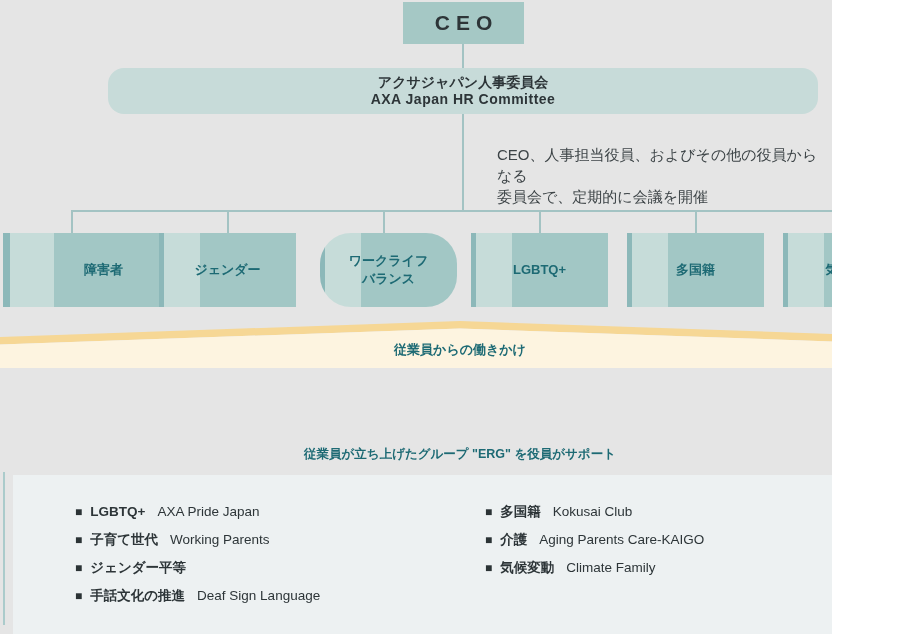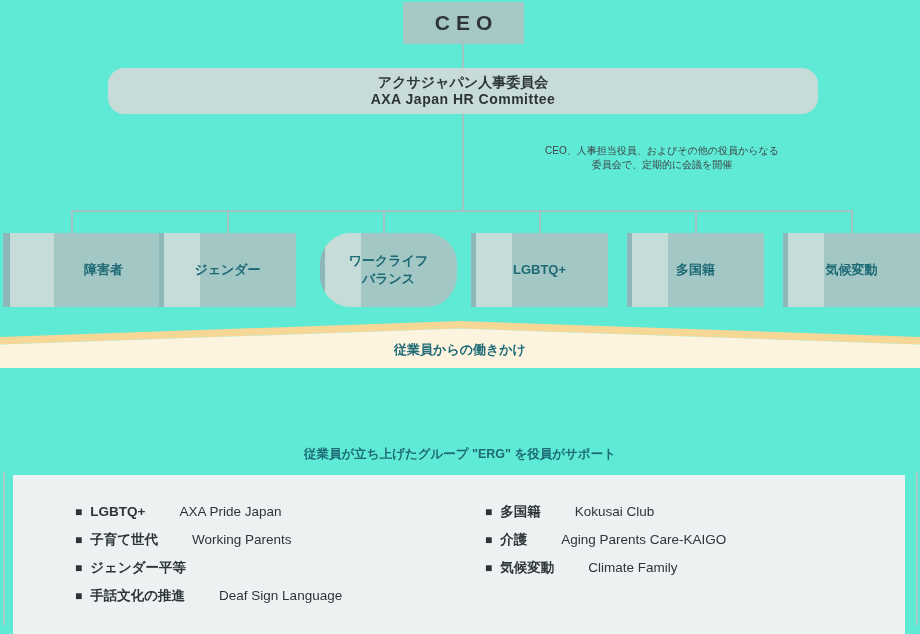--- a/index.html
+++ b/index.html
@@ -1,31 +1,31 @@
 <!DOCTYPE html>
 <html><head>
 <meta charset="utf-8">
 <style>
   html,body{margin:0;padding:0;background:#ffffff;}
   body{font-family:"Liberation Sans","DejaVu Sans",sans-serif;}
-  #stage{position:relative;width:920px;height:634px;background:#5eead4;overflow:hidden;text-decoration:underline;}
+  #stage{position:relative;width:832px;height:634px;background:#e5e5e5;overflow:hidden;text-decoration:underline;}
   .abs{position:absolute;}
 
   
   .ceo-box{left:403px;top:2px;width:121px;height:42px;background:#a5c8c5;
     display:flex;align-items:center;justify-content:center;
     font-size:21px;font-weight:bold;letter-spacing:6px;color:#2d3538;text-indent:6px;}
   .vline{width:2px;background:#a3c3c3;}
   .hline{height:2px;background:#a3c3c3;}
   .committee-box{left:108px;top:68px;width:710px;height:46px;background:#c7dbd9;
     display:flex;flex-direction:column;align-items:center;justify-content:center;
     color:#2d3538;line-height:1.25;border-radius:16px;}
   .committee-jp{font-size:14px;font-weight:bold;}
   .committee-en{font-size:14px;font-weight:bold;letter-spacing:0.5px;}
-  .note{left:497px;top:144px;width:330px;font-size:10px;color:#3d4447;line-height:1.4;text-align:center;}
+  .note{left:497px;top:144px;width:330px;font-size:15px;color:#3d4447;line-height:1.4;}
 
   .cat-box{top:233px;width:137px;height:74px;
     background:linear-gradient(to right,#8cb8b9 0%,#8cb8b9 4%,#c6dcd9 4%,#c6dcd9 30%,#a2c7c5 30%,#a2c7c5 100%);
     display:flex;align-items:center;justify-content:center;text-align:center;
     font-size:13px;font-weight:bold;color:#1d6a74;white-space:pre-line;line-height:1.35;}
 
   
   .banner{left:0;top:320px;width:920px;height:48px;}
   .banner svg{display:block;}
   .banner-label{position:absolute;left:0;top:21px;width:100%;text-align:center;
@@ -43,21 +43,21 @@
   
   .side-line{top:472px;width:2px;height:153px;background:#abcbcb;}
   .panel{left:13px;top:475px;width:892px;height:159px;background:#edf1f2;}
   .col{display:flex;flex-direction:column;}
   .col-left{left:75px;top:503px;}
   .col-right{left:485px;top:503px;}
   .erg-row{display:flex;align-items:center;height:17px;margin-bottom:11px;
     font-size:13.5px;color:#2d3538;white-space:nowrap;}
   .bullet{font-size:12px;color:#2b3335;margin-right:8px;line-height:1;}
   .erg-cat{font-weight:bold;margin-right:12px;}
-  .erg-name{font-weight:normal;margin-left:22px;}
+  .erg-name{font-weight:normal;}
 </style>
 </head>
 <body>
 
 <div id="stage">
 
   <div class="abs ceo-box">CEO</div>
 
   <div class="abs vline" style="left:462px;top:44px;height:24px;"></div>
 

